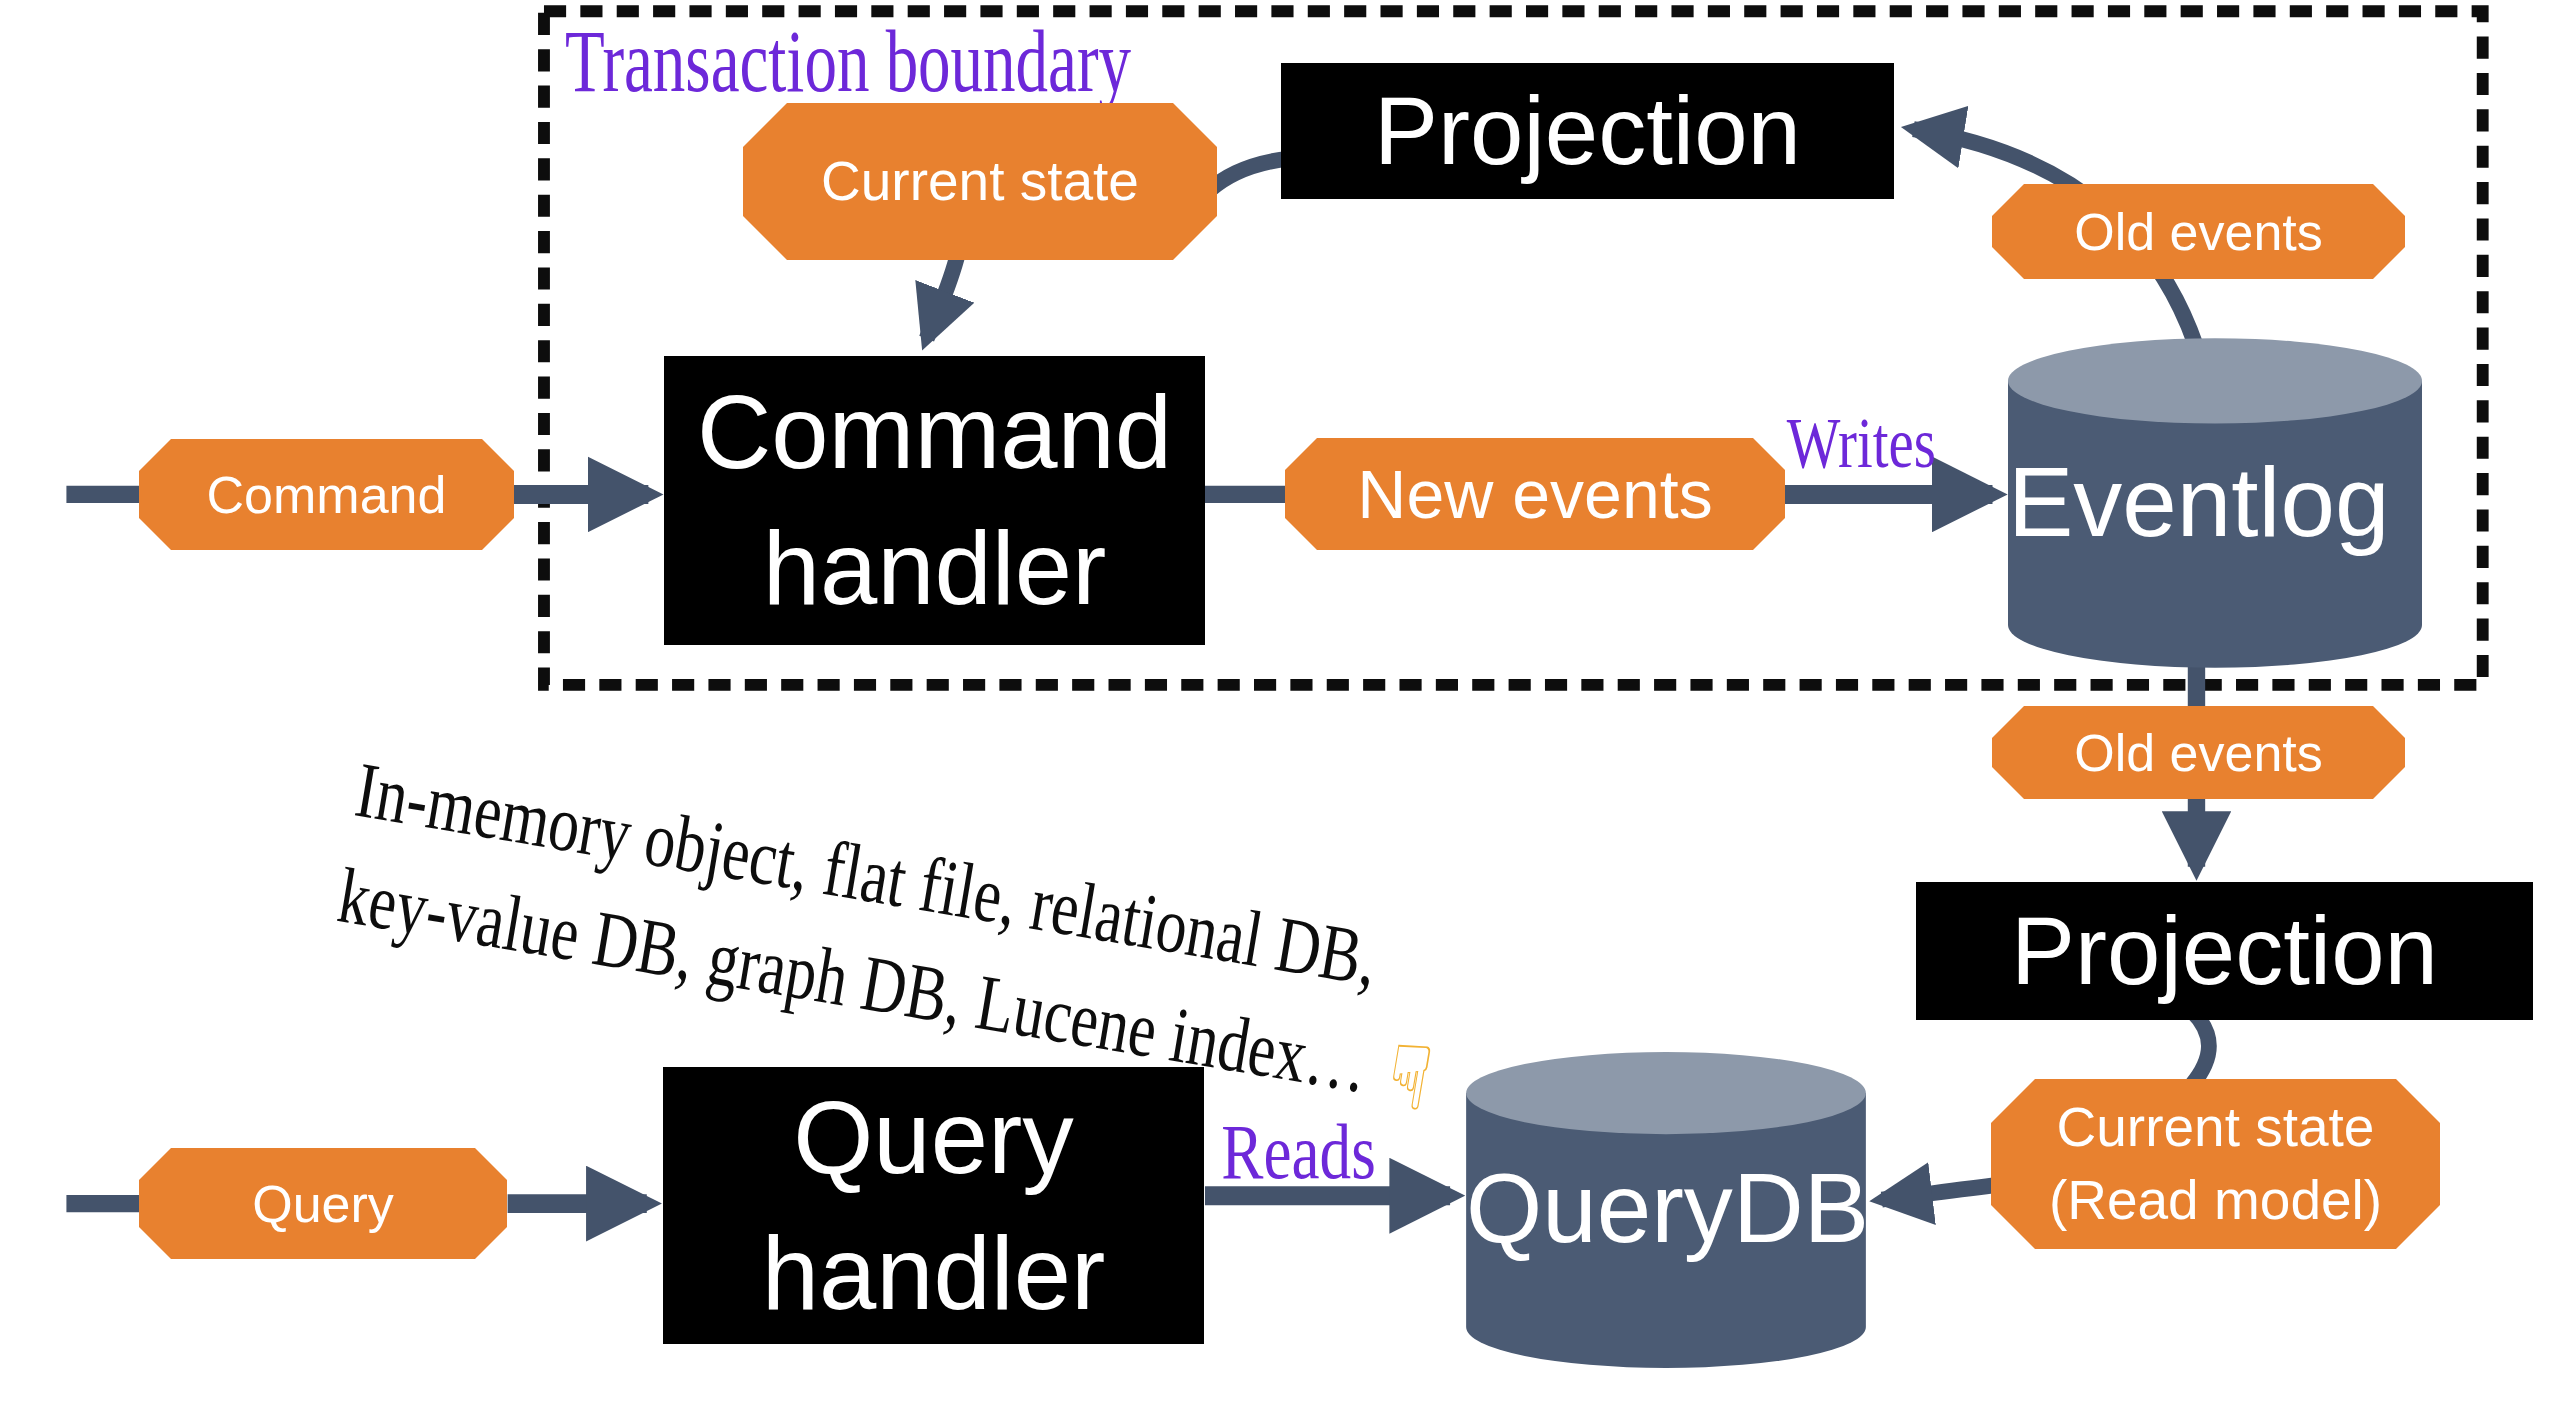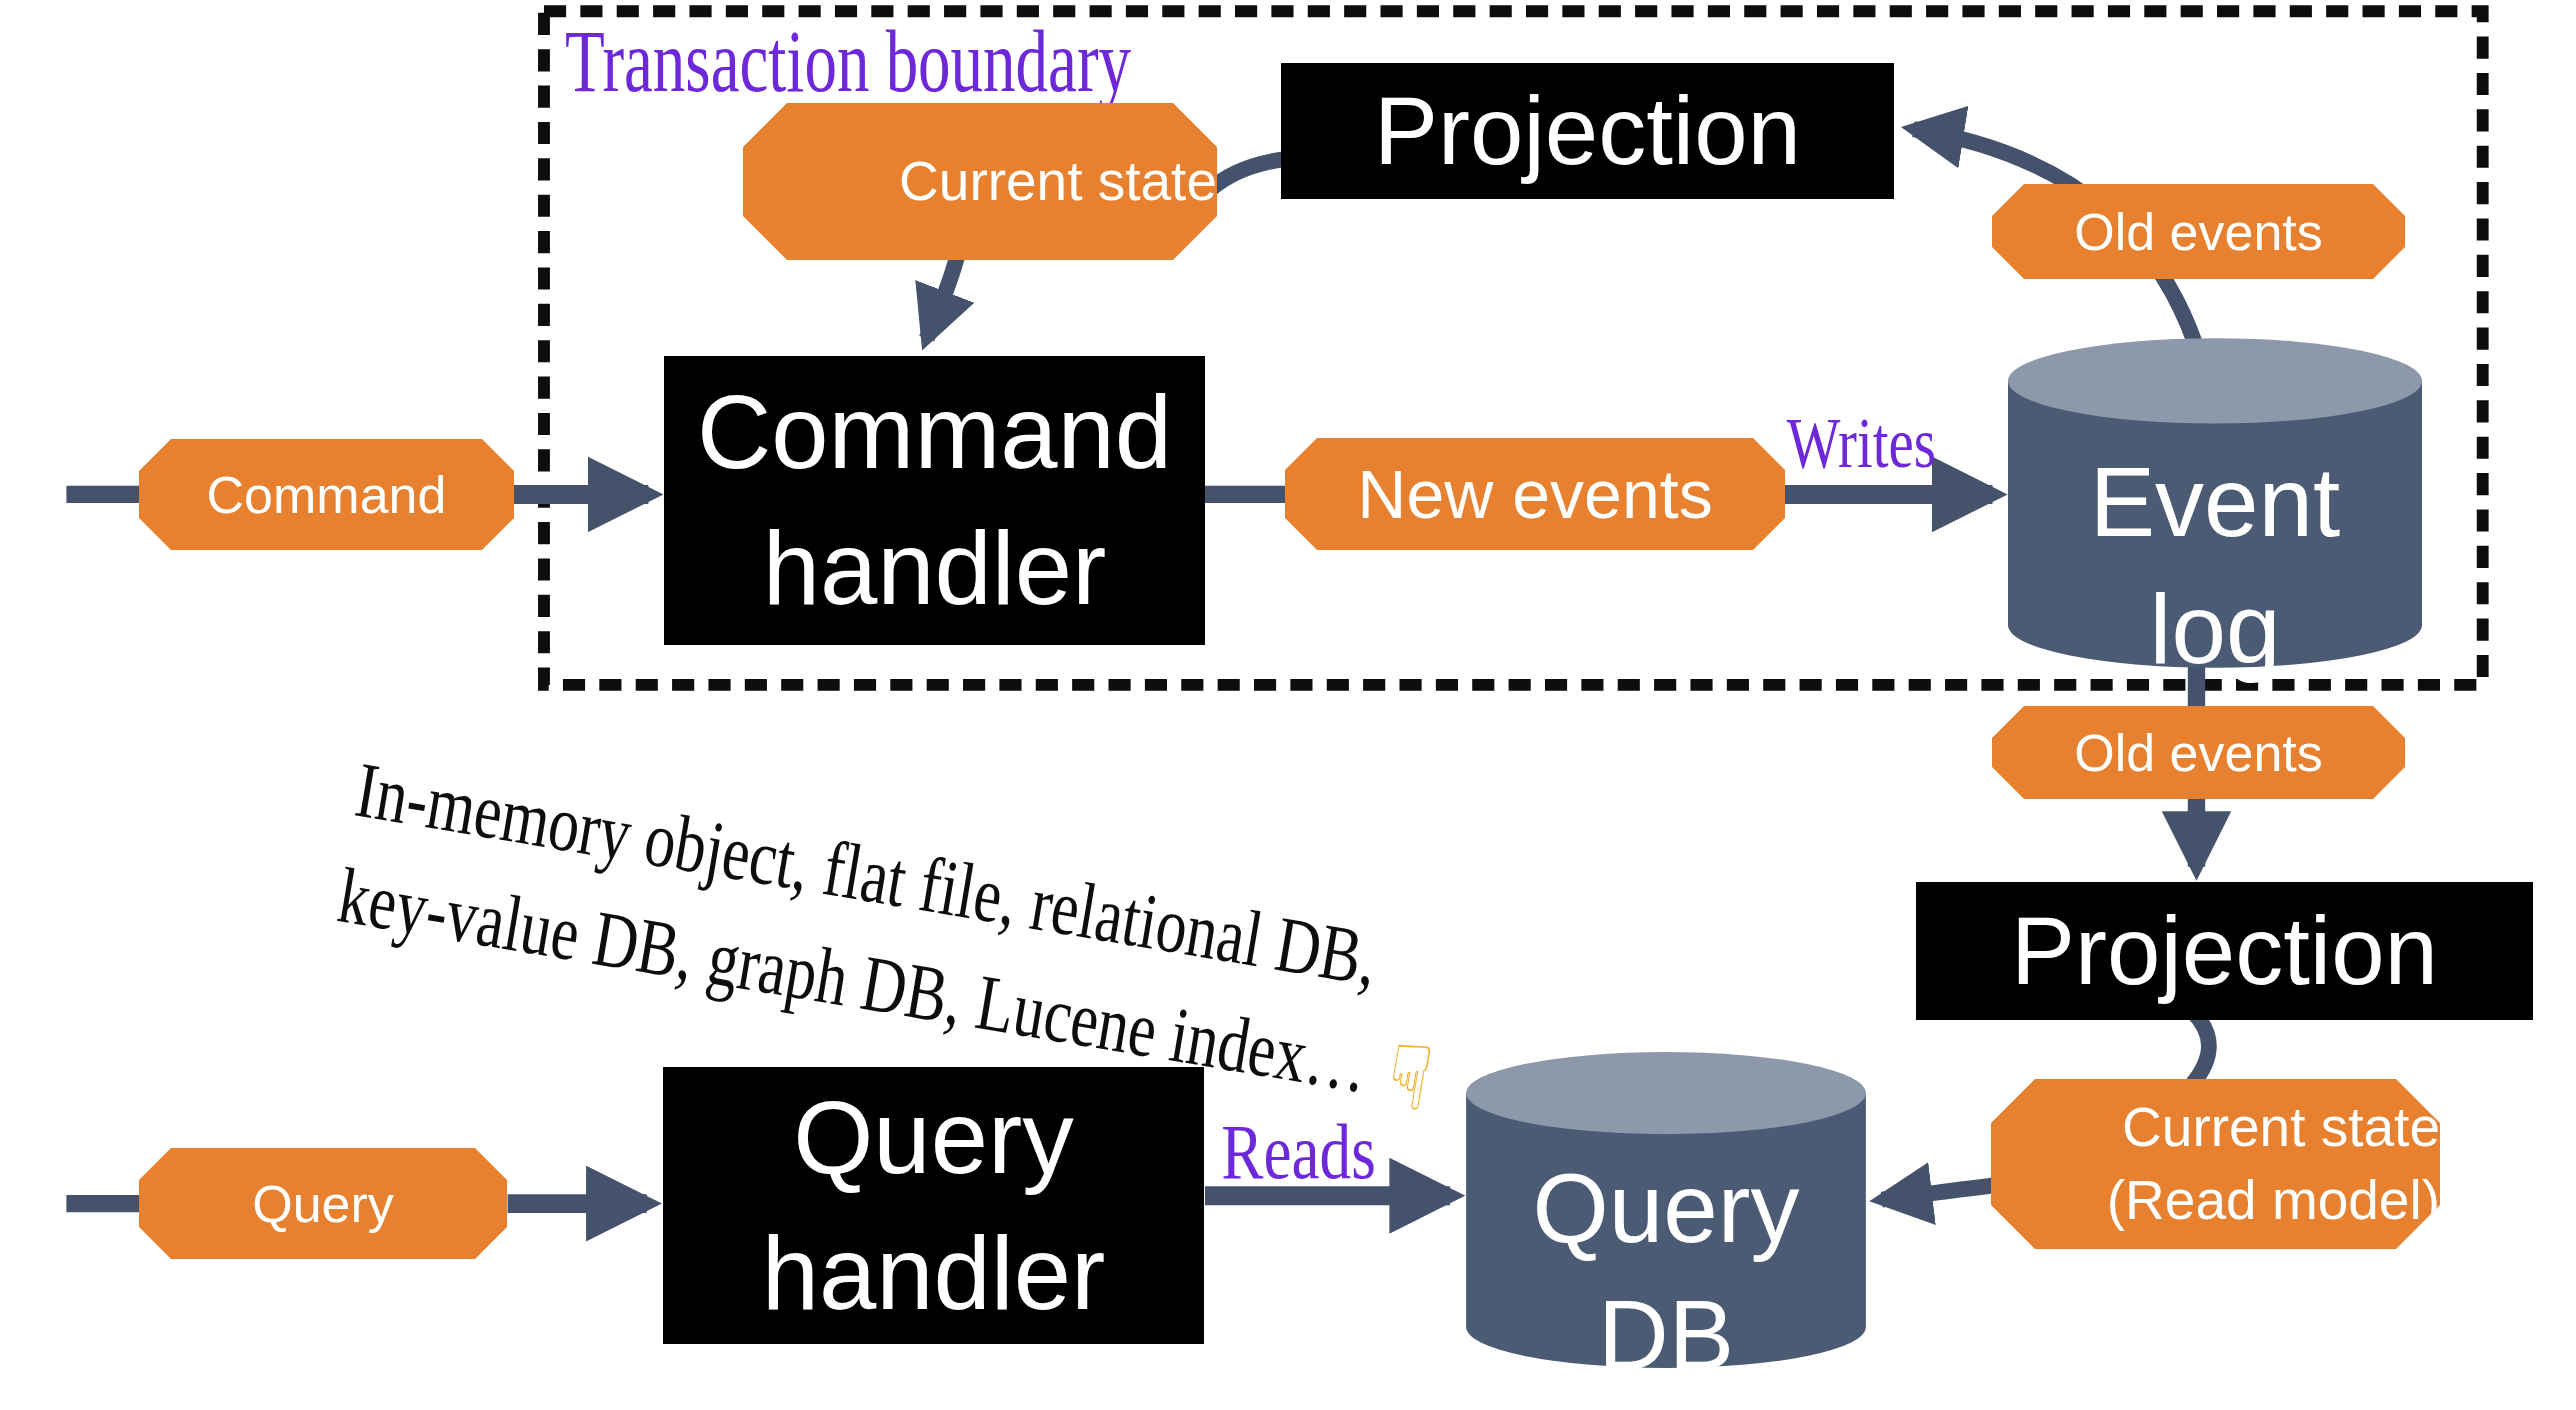--- a/index.html
+++ b/index.html
@@ -7,26 +7,26 @@
     position:relative;width:2576px;height:1411px;background:#ffffff;
     font-family:"Liberation Sans","DejaVu Sans",sans-serif;overflow:hidden;
   }
   .stage *{box-sizing:border-box;}
   svg.connectors{position:absolute;left:0;top:0;z-index:1;}
   .node{position:absolute;z-index:2;display:flex;flex-direction:column;
         align-items:center;justify-content:center;text-align:center;color:#fff;}
   .box{background:#000000;}
   .oct{background:#E8812F;}
   .cut56{clip-path:polygon(44px 0,calc(100% - 44px) 0,100% 44px,100% calc(100% - 44px),
-         calc(100% - 44px) 100%,44px 100%,0 calc(100% - 44px),0 44px);align-items:flex-end;}
+         calc(100% - 44px) 100%,44px 100%,0 calc(100% - 44px),0 44px);}
   .cut40{clip-path:polygon(32px 0,calc(100% - 32px) 0,100% 32px,100% calc(100% - 32px),
          calc(100% - 32px) 100%,32px 100%,0 calc(100% - 32px),0 32px);}
   .cyl{position:absolute;z-index:2;}
   .cyl svg{position:absolute;left:0;top:0;}
-  .cyl-label{position:absolute;left:0;right:0;z-index:3;display:flex;flex-direction:column;
+  .cyl-label{position:absolute;left:0;right:0;z-index:3;display:flex;flex-direction:row;
              align-items:center;text-align:center;color:#fff;font-size:98px;line-height:1.3;}
   .serif{font-family:"Liberation Serif","DejaVu Serif",serif;color:#6d28d9;z-index:2;position:absolute;}
   .squish{display:inline-block;transform:scaleX(0.73);transform-origin:0 50%;white-space:nowrap;}
   .squish-c{display:inline-block;transform:scaleX(0.8);transform-origin:50% 50%;white-space:nowrap;}
   .annotation{position:absolute;left:365px;top:742px;z-index:2;
       font-family:"Liberation Serif","DejaVu Serif",serif;font-size:79px;line-height:1.22;
       color:#0d0d0d;white-space:nowrap;transform:rotate(9.5deg) scaleX(0.78);transform-origin:0 0;}
   .annotation .ann-line{white-space:nowrap;}
   .pointer-glyph{font-family:"DejaVu Sans",sans-serif;color:#F2B233;font-size:89px;
       margin-left:28.5px;position:relative;top:8px;}

